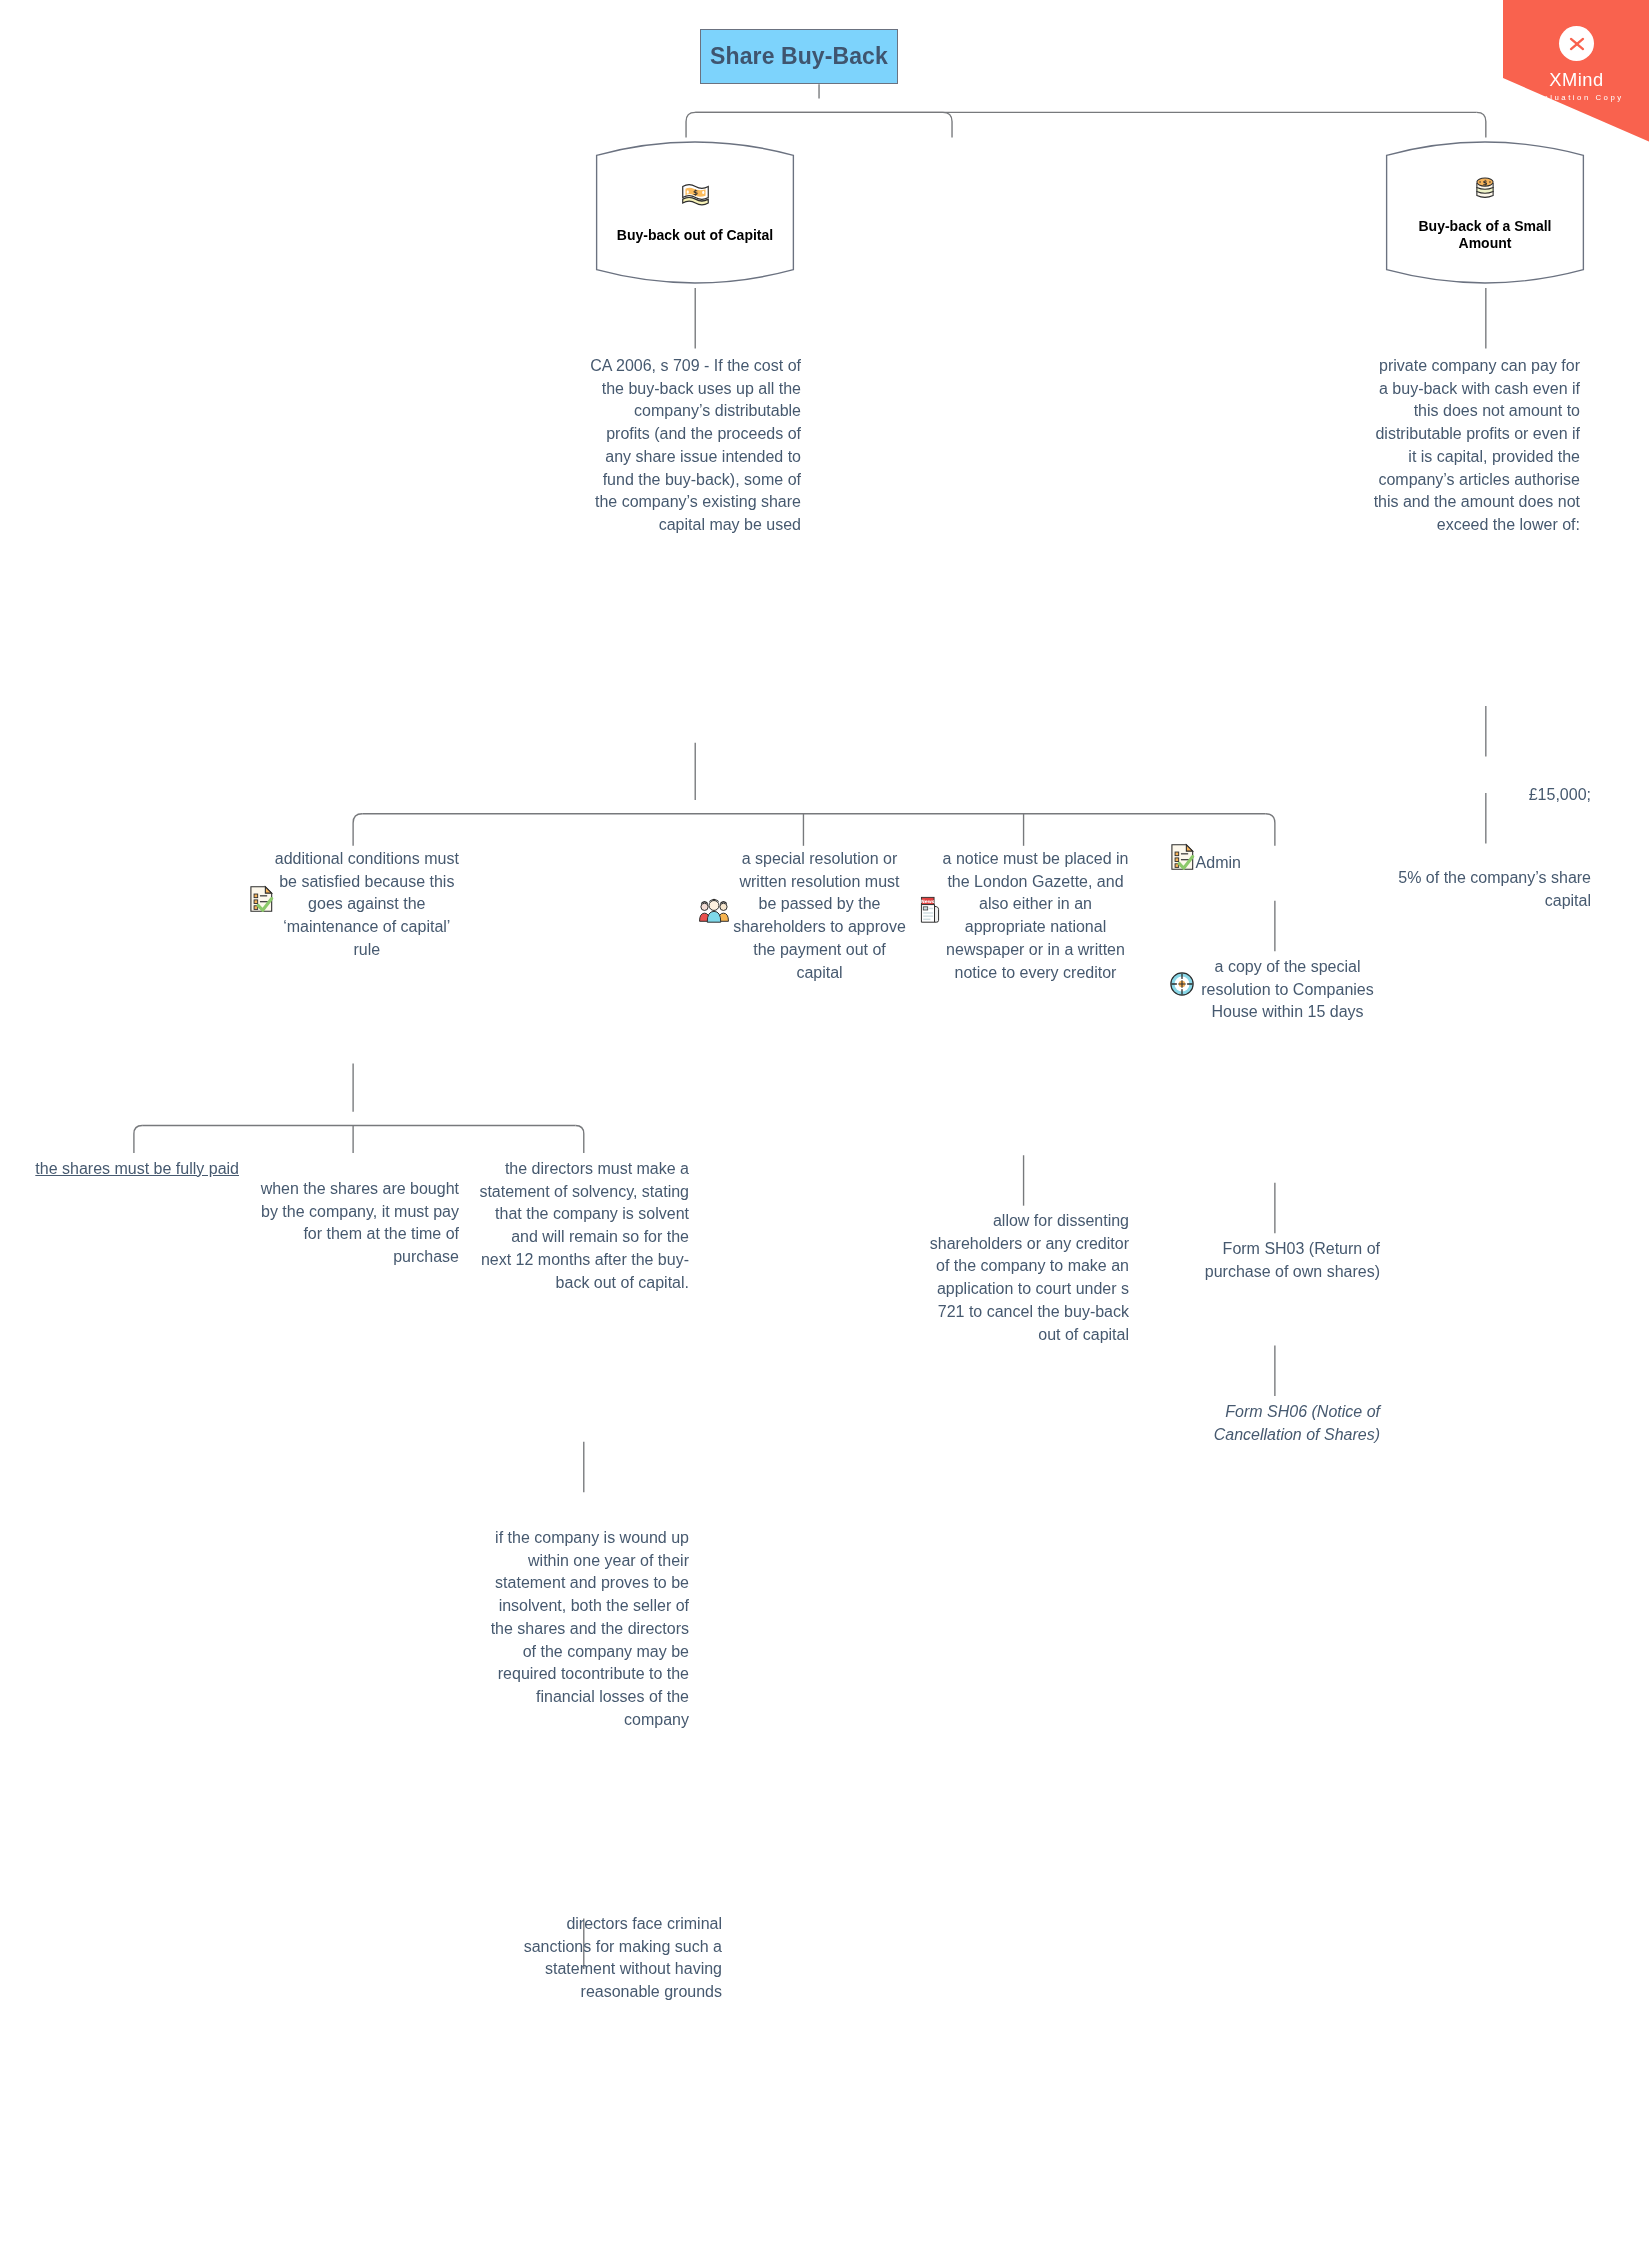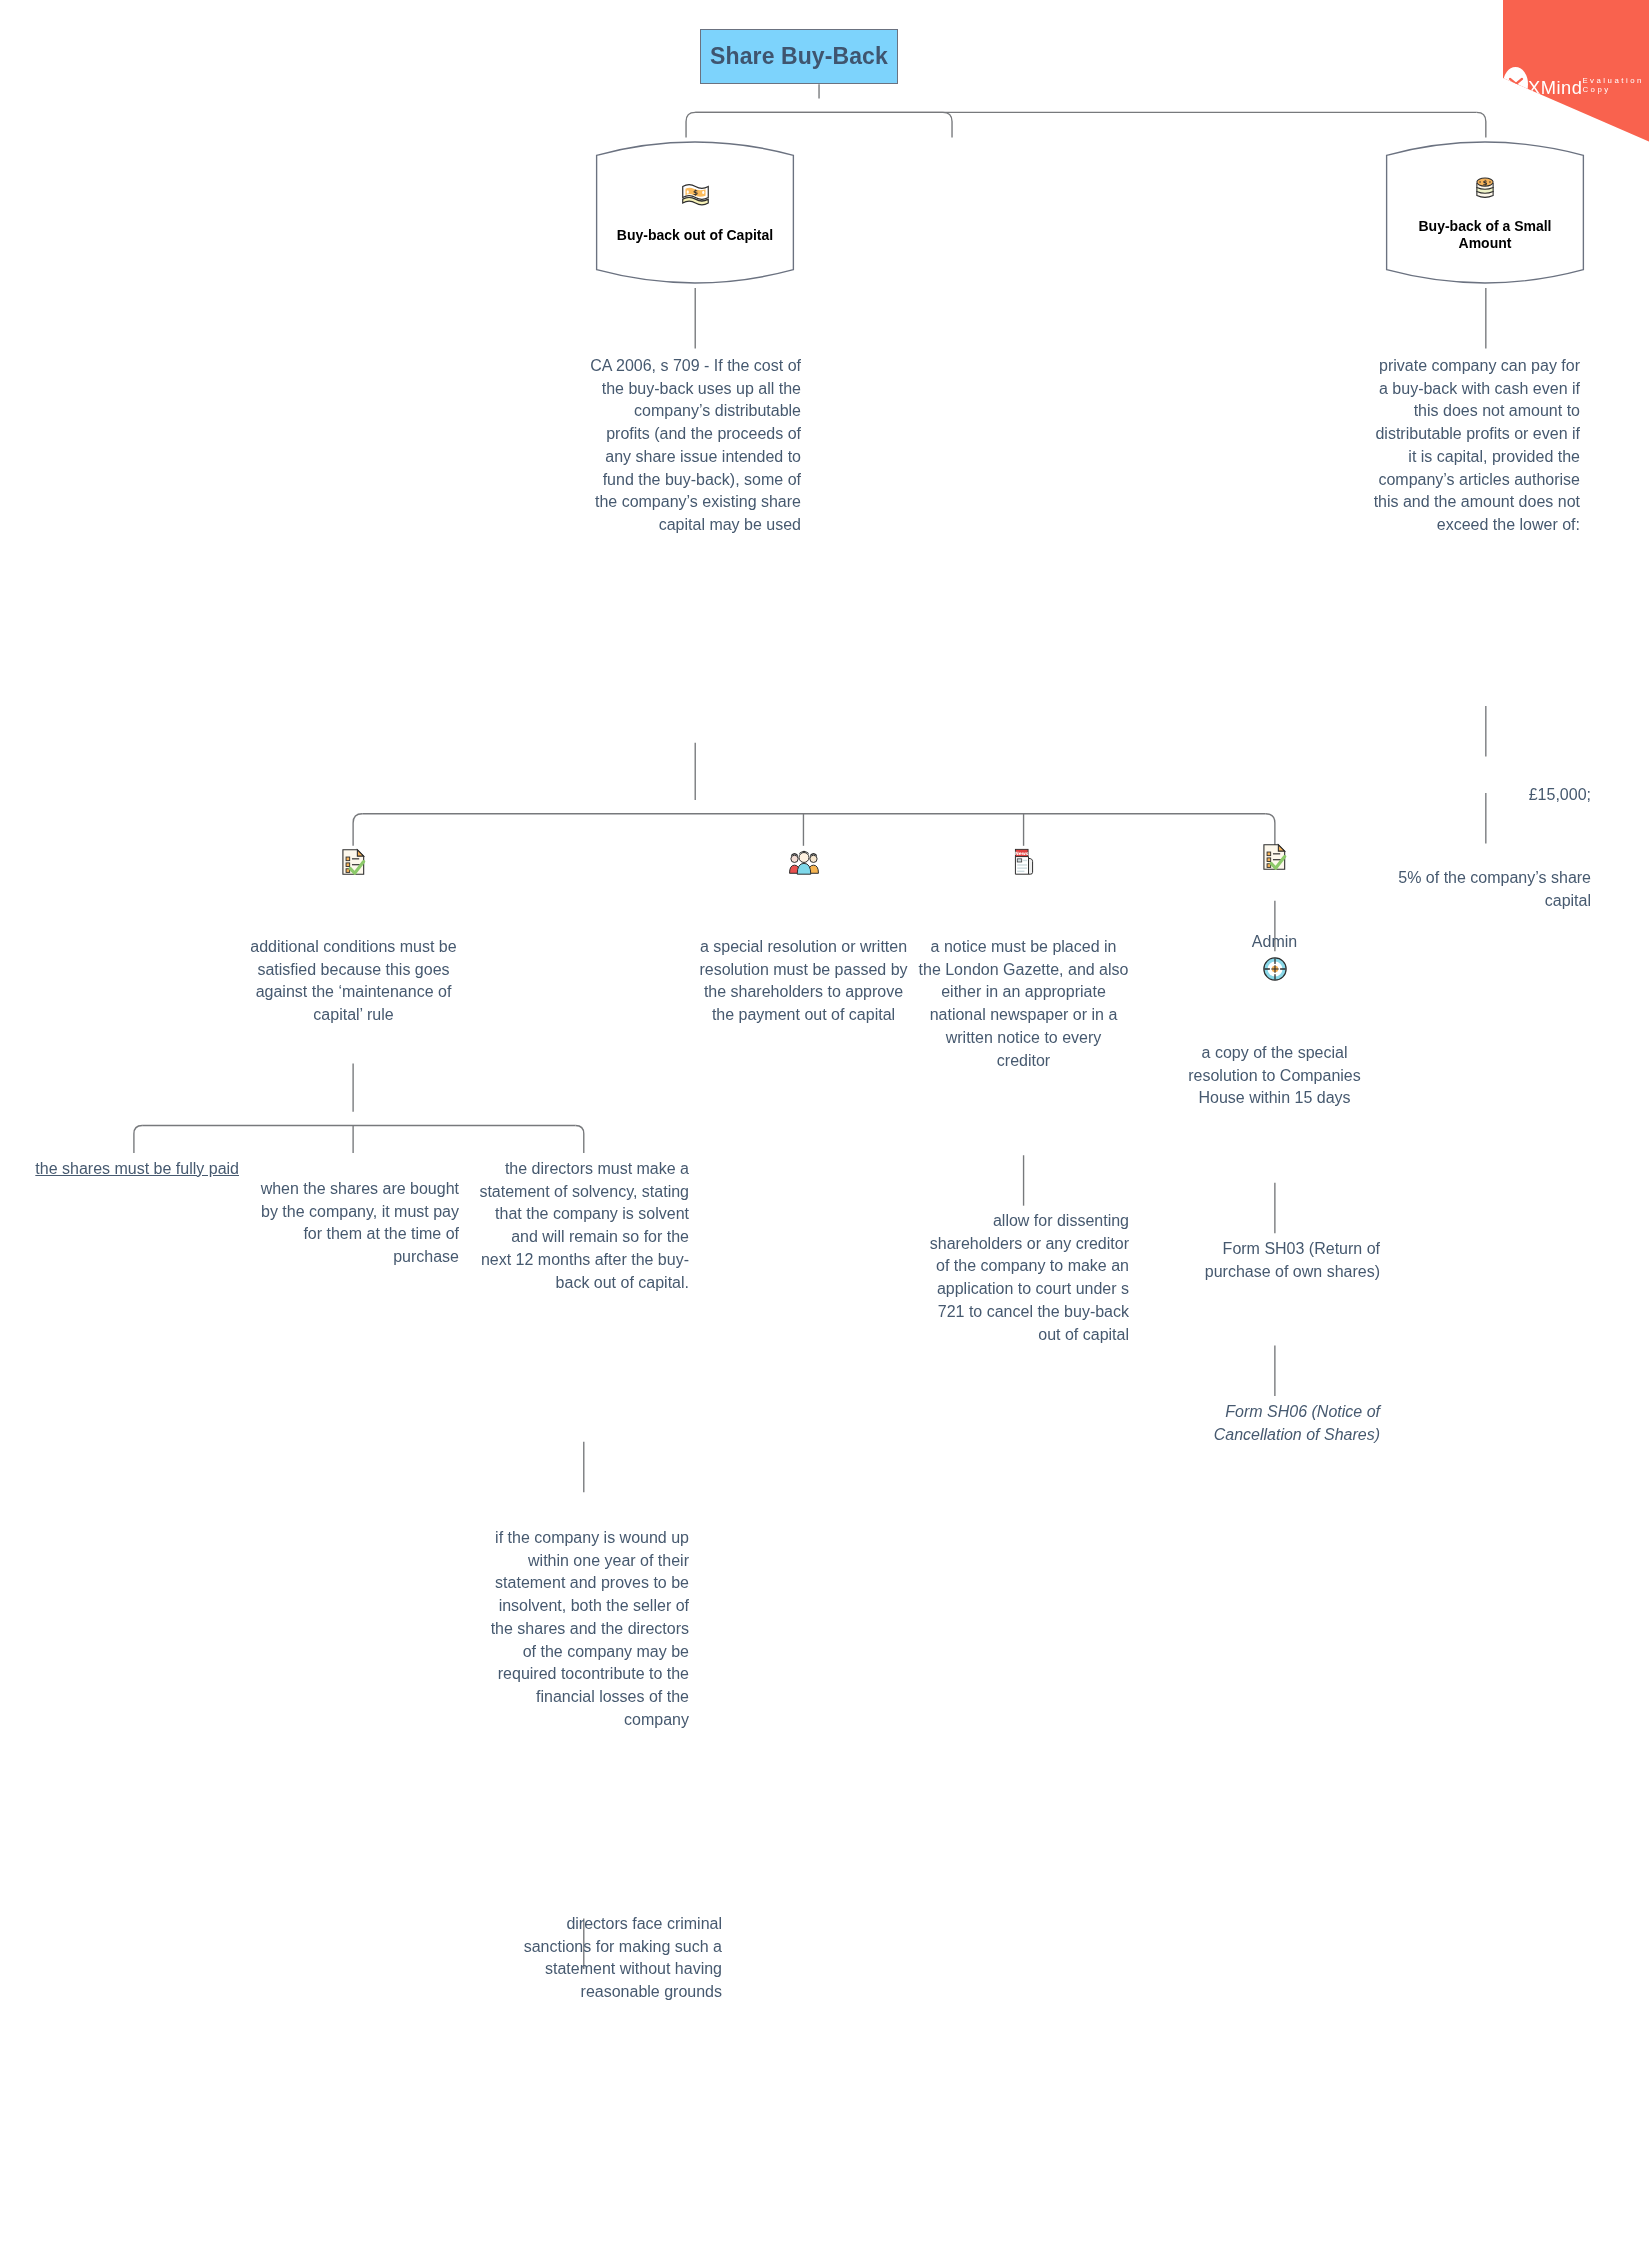--- a/index.html
+++ b/index.html
@@ -14,21 +14,21 @@
   .canvas { position:absolute; left:0; top:0; width:1650px; height:2261px; }
   svg.links { position:absolute; left:0; top:0; width:1650px; height:2261px; pointer-events:none; }
 
   
   .watermark {
     position:absolute; top:0; right:0;
     width:147px; height:142px;
     background:#f9624e;
     z-index:30;
     clip-path: polygon(0 0, 100% 0, 100% 100%, 0 55%);
-    display:flex; flex-direction:row;
+    display:flex; flex-direction:column;
     align-items:center; justify-content:flex-start;
     padding-top:26px; box-sizing:border-box;
   }
   .wm-logo {
     width:35px; height:35px; border-radius:50%;
     background:#ffffff; display:flex; align-items:center; justify-content:center;
   }
   .wm-logo svg { display:block; }
   .wm-title {
     color:#ffffff; font-size:18.3px; letter-spacing:0.5px;
@@ -79,23 +79,22 @@
     position:absolute;
     text-align:right;
     font-size:16px;
     line-height:1.42;
     color:#46596f;
     z-index:10;
     white-space:pre-line;
   }
   .topic-with-icon {
     position:absolute;
-    display:flex; flex-direction:column; align-items:center;
+    display:flex; flex-direction:row; align-items:center;
     z-index:10;
-    gap:48px;
   }
   .topic-with-icon .ic { margin-bottom:10px; }
   .topic-with-icon .tx {
     text-align:center; font-size:16px; line-height:1.42; color:#46596f;
     white-space:pre-line;
   }
 </style>
 </head>
 <body>
 

